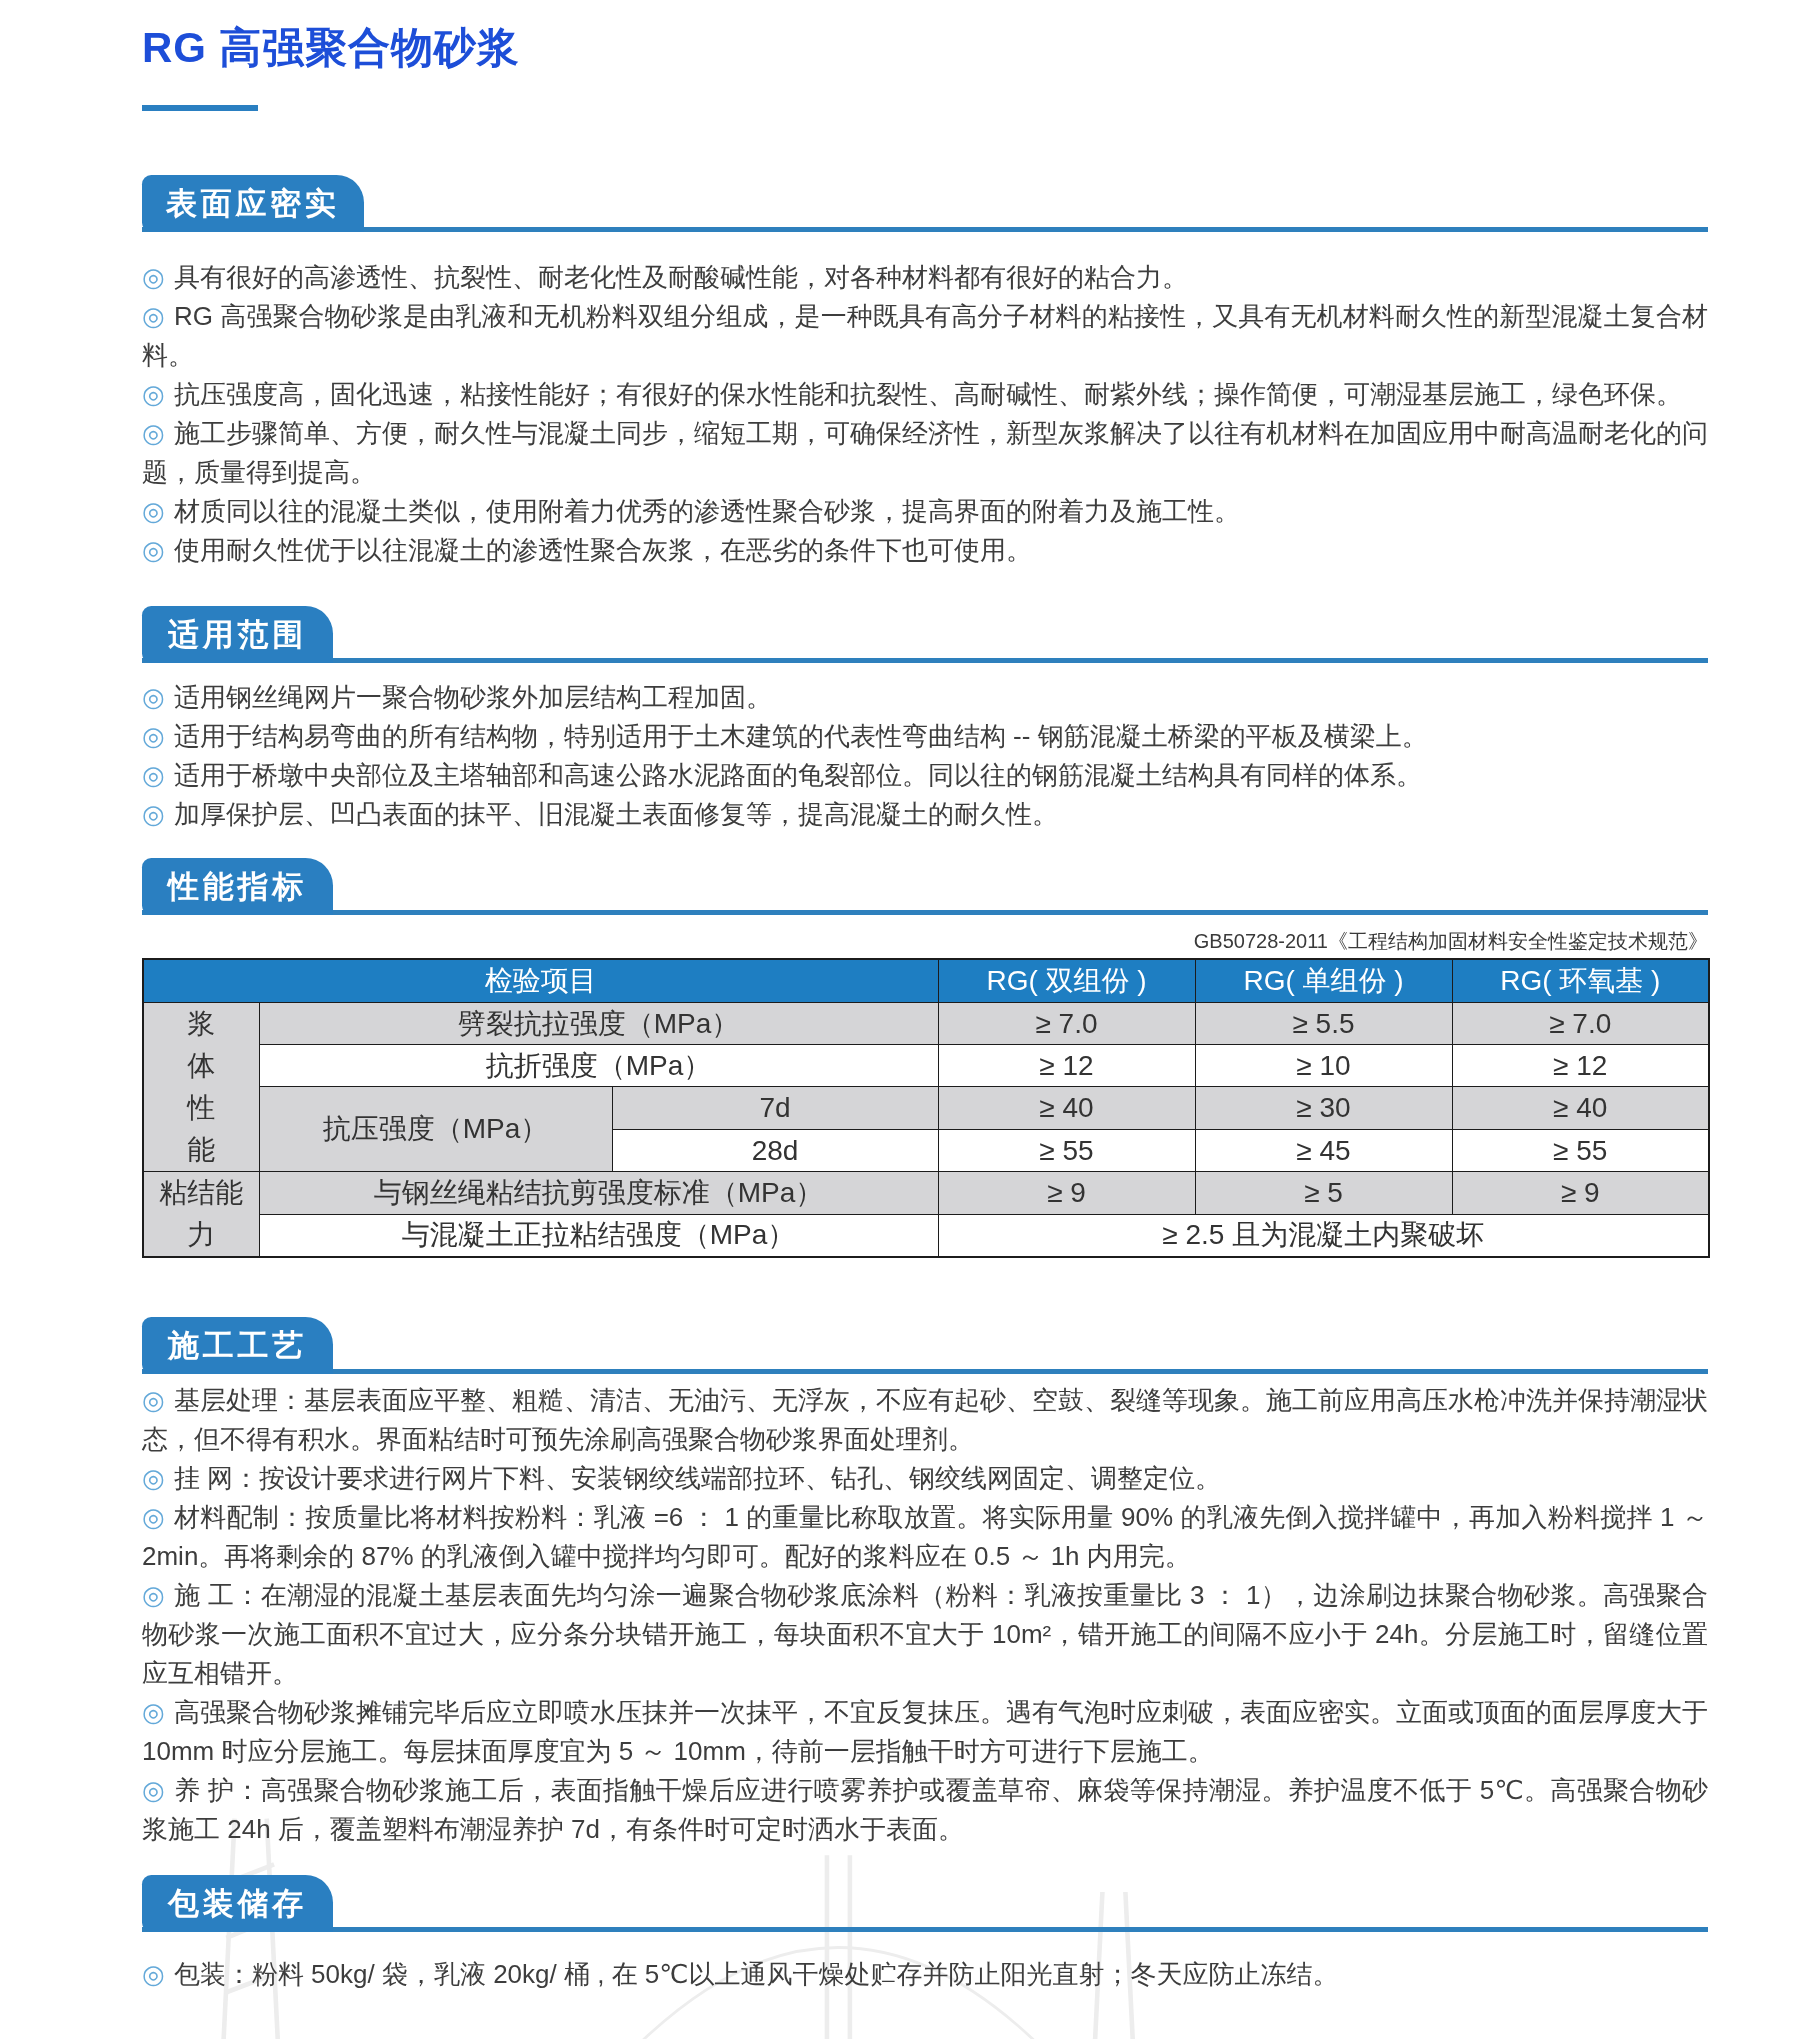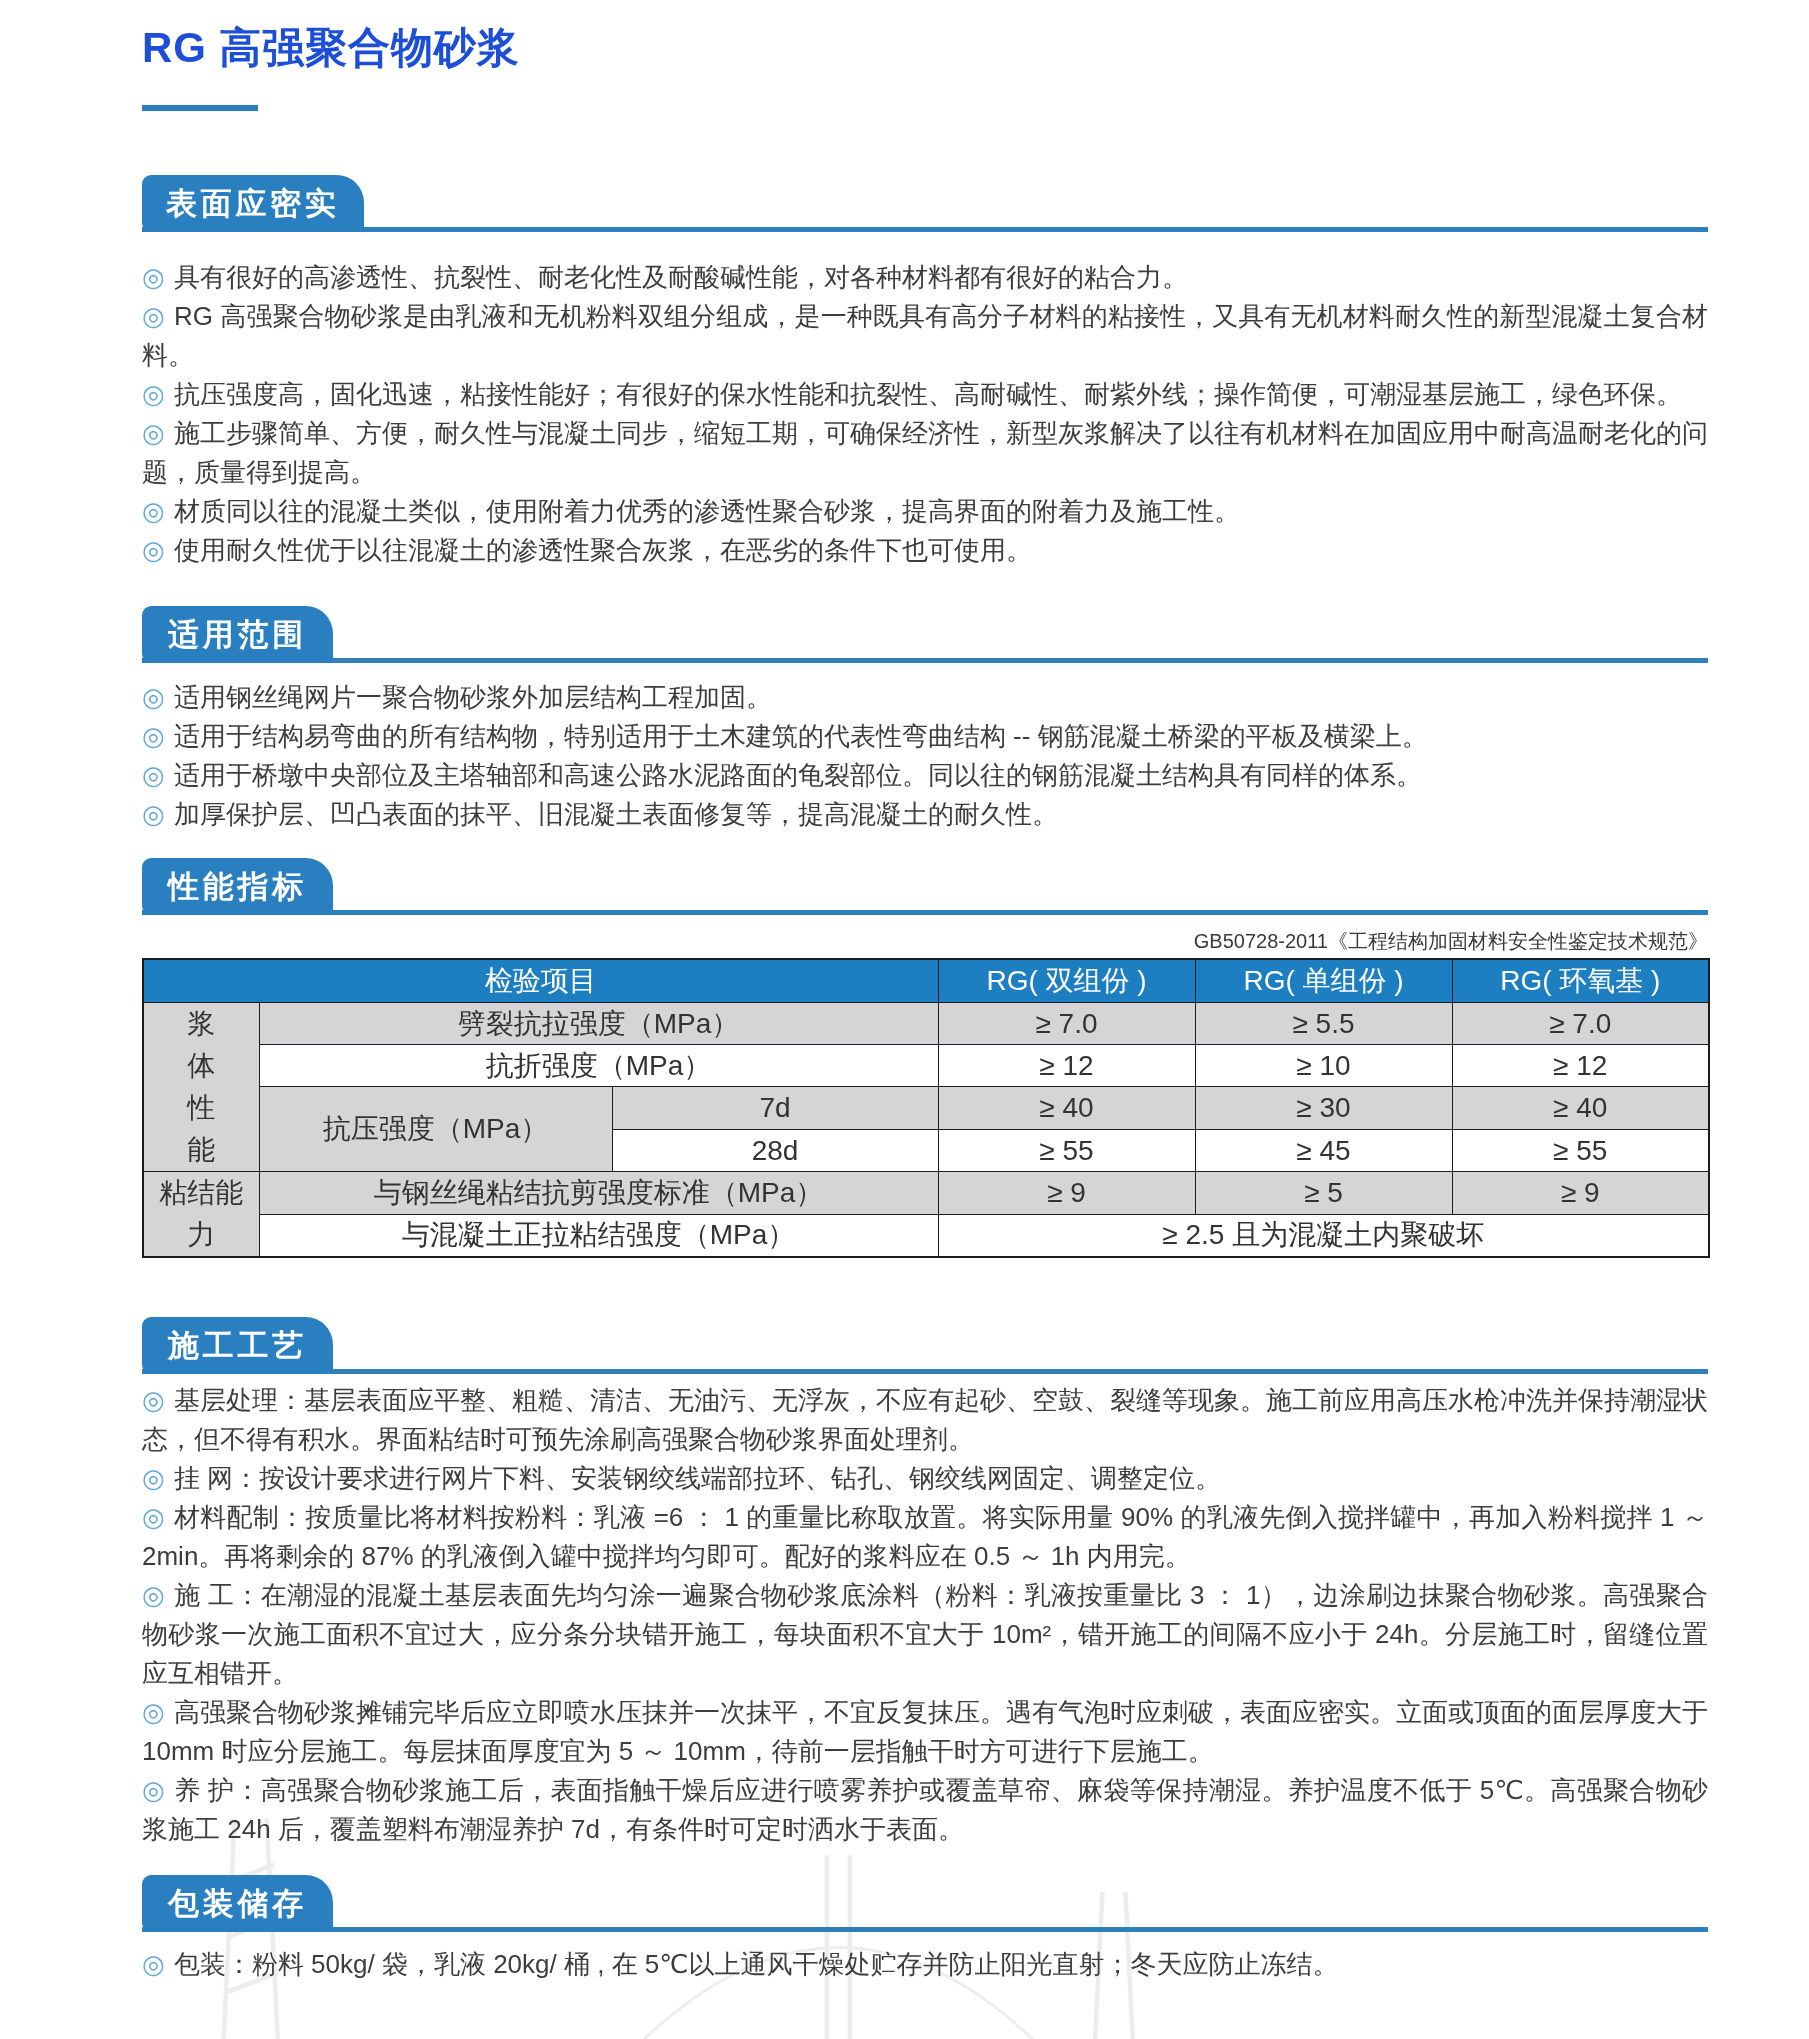--- a/index.html
+++ b/index.html
@@ -32,21 +32,21 @@
   .mt-features{margin-top:64px;}
   .mt-scope{margin-top:36px;}
   .mt-perf{margin-top:24px;}
   .mt-process{margin-top:59px;}
   .mt-pack{margin-top:26px;}
 
   .bullets{list-style:none;margin:0;padding:0;font-size:26px;line-height:39px;color:#3d3d3d;}
   .bullets.gap-features{margin-top:26px;}
   .bullets.gap-scope{margin-top:15px;}
   .bullets.gap-process{margin-top:7.3px;}
-  .bullets.gap-pack{margin-top:13px;}
+  .bullets.gap-pack{margin-top:23px;}
   .bullets li{position:relative;margin:0;padding:0;text-align:justify;}
   .mark{color:#64a9d9;margin-right:9.2px;}
   .pair-second{position:absolute;left:654px;top:0;white-space:nowrap;}
 
   .table-caption{margin-top:13px;width:1566px;text-align:right;font-size:20px;color:#3a3a3a;}
 
   table.perf{
     border-collapse:collapse;table-layout:fixed;width:1566px;margin-top:2.8px;
     border:2.8px solid #1c1c1c;
   }

